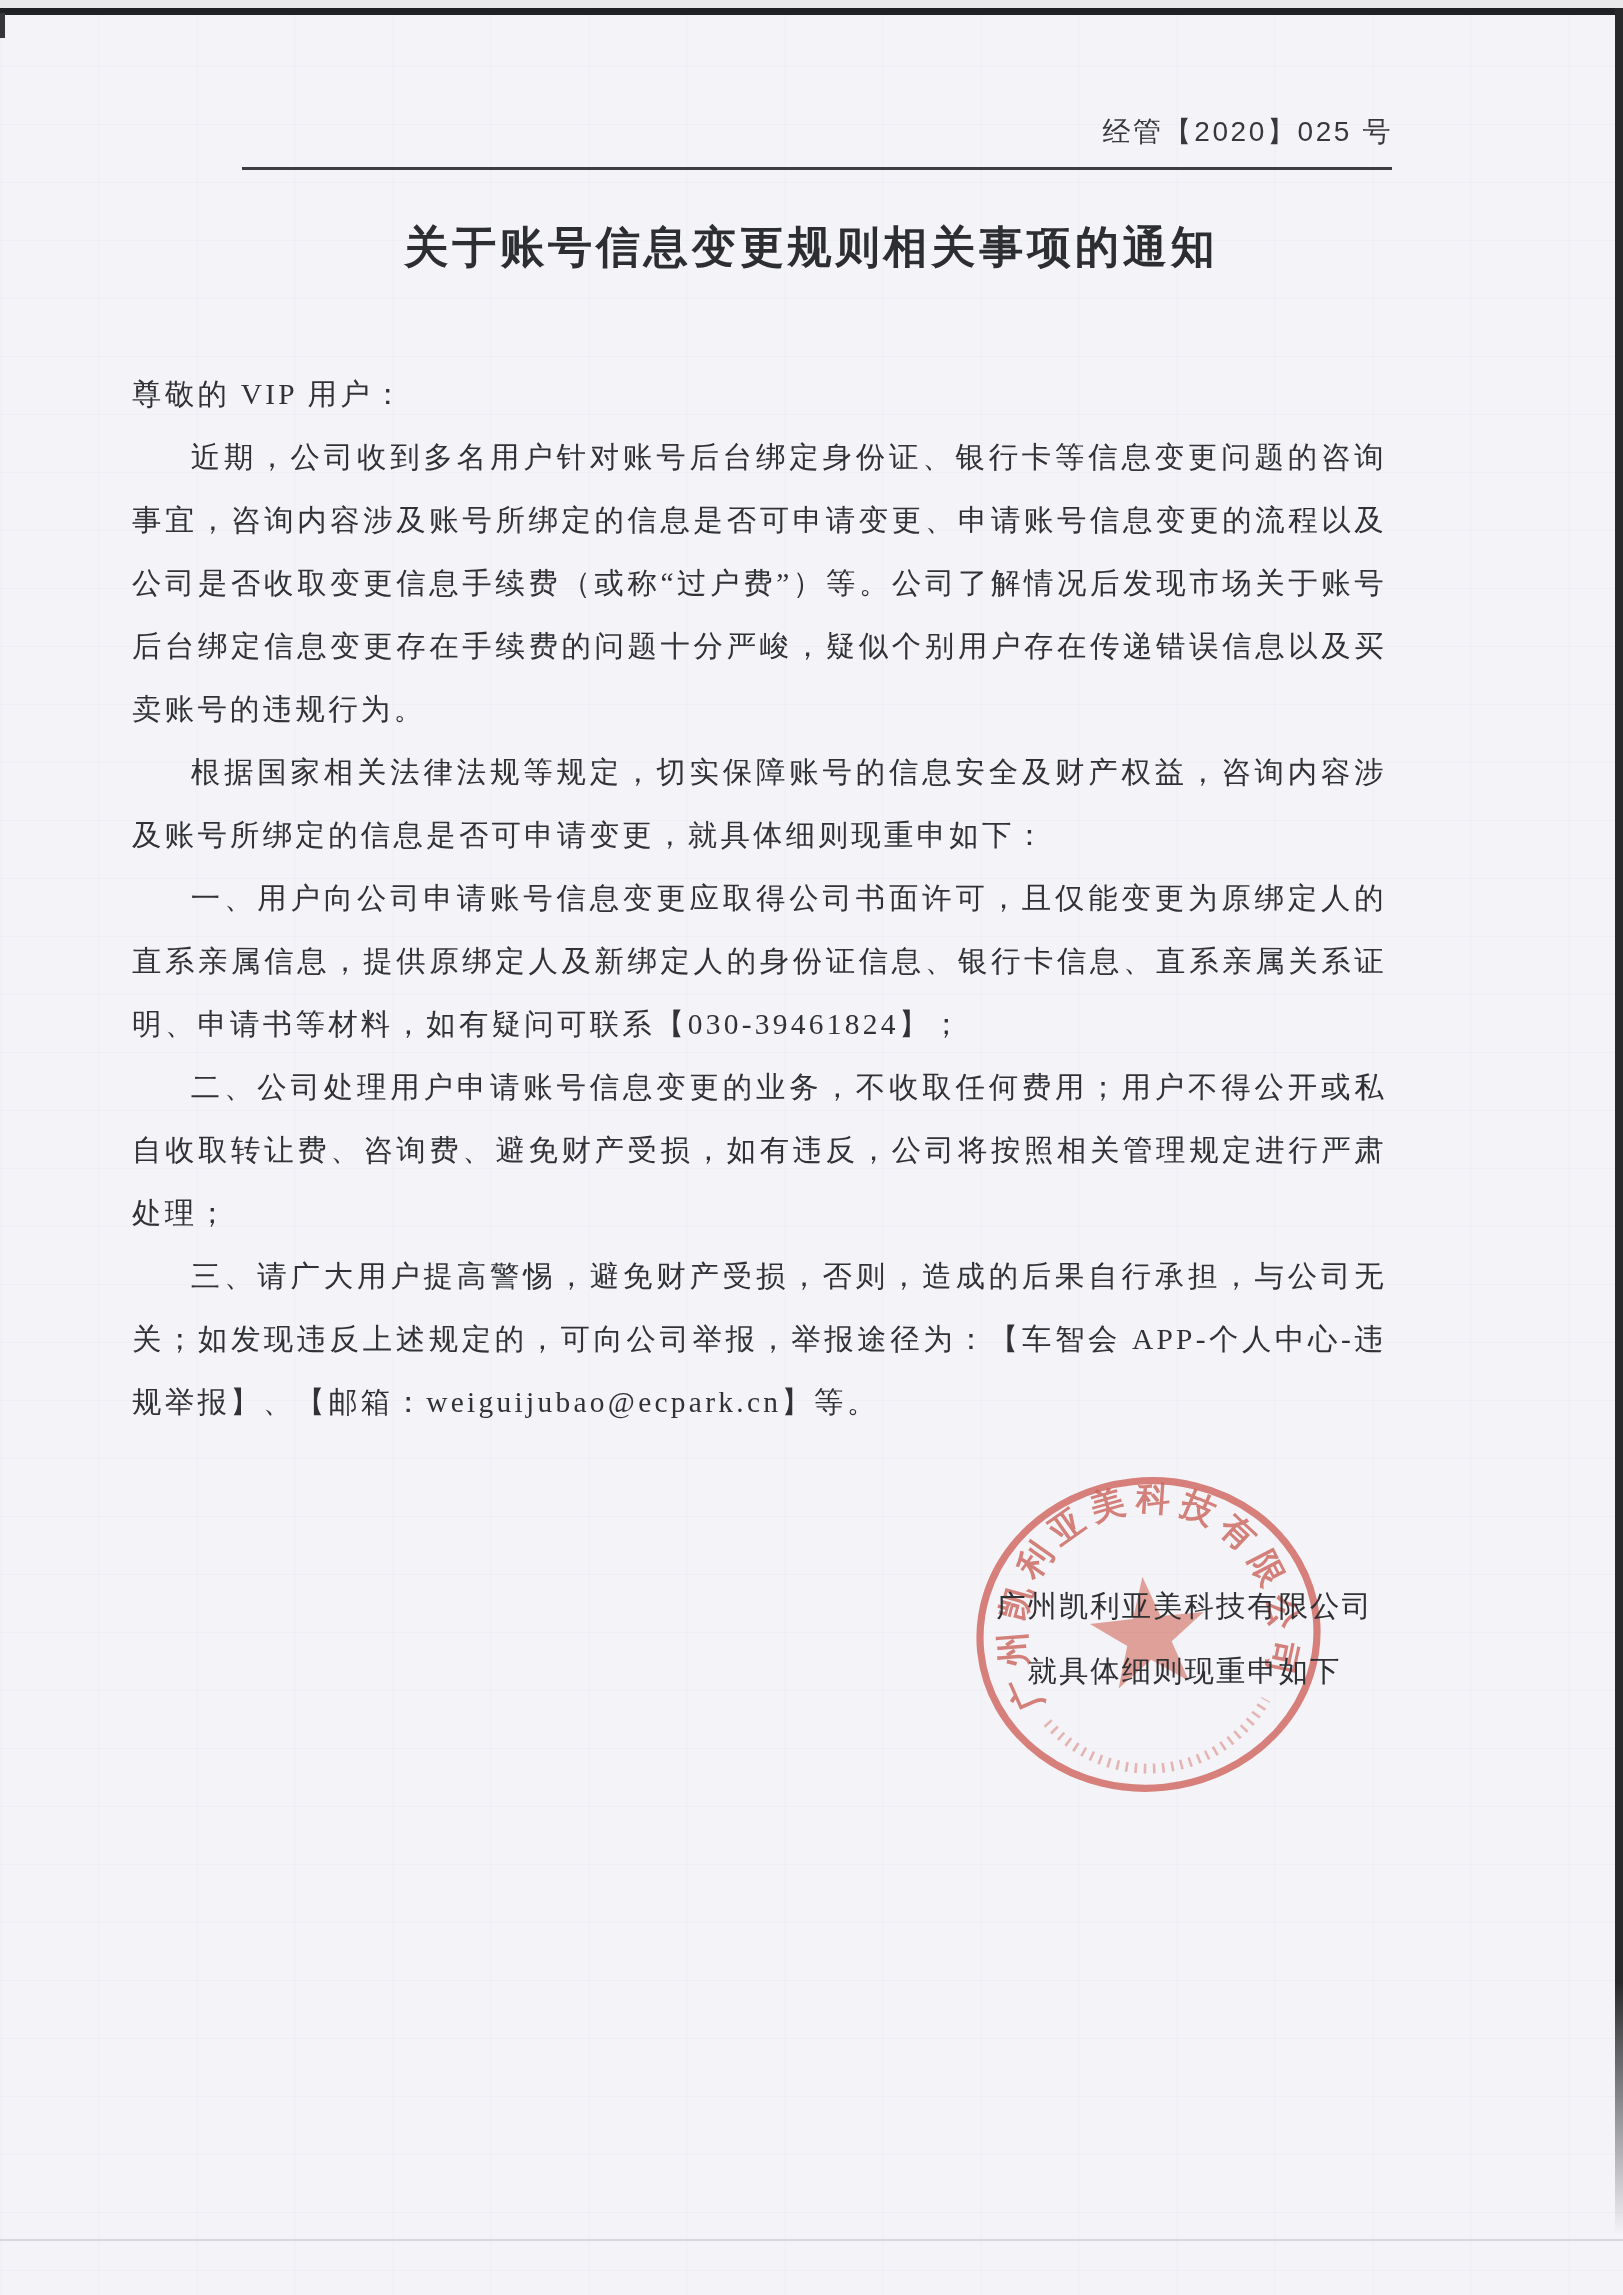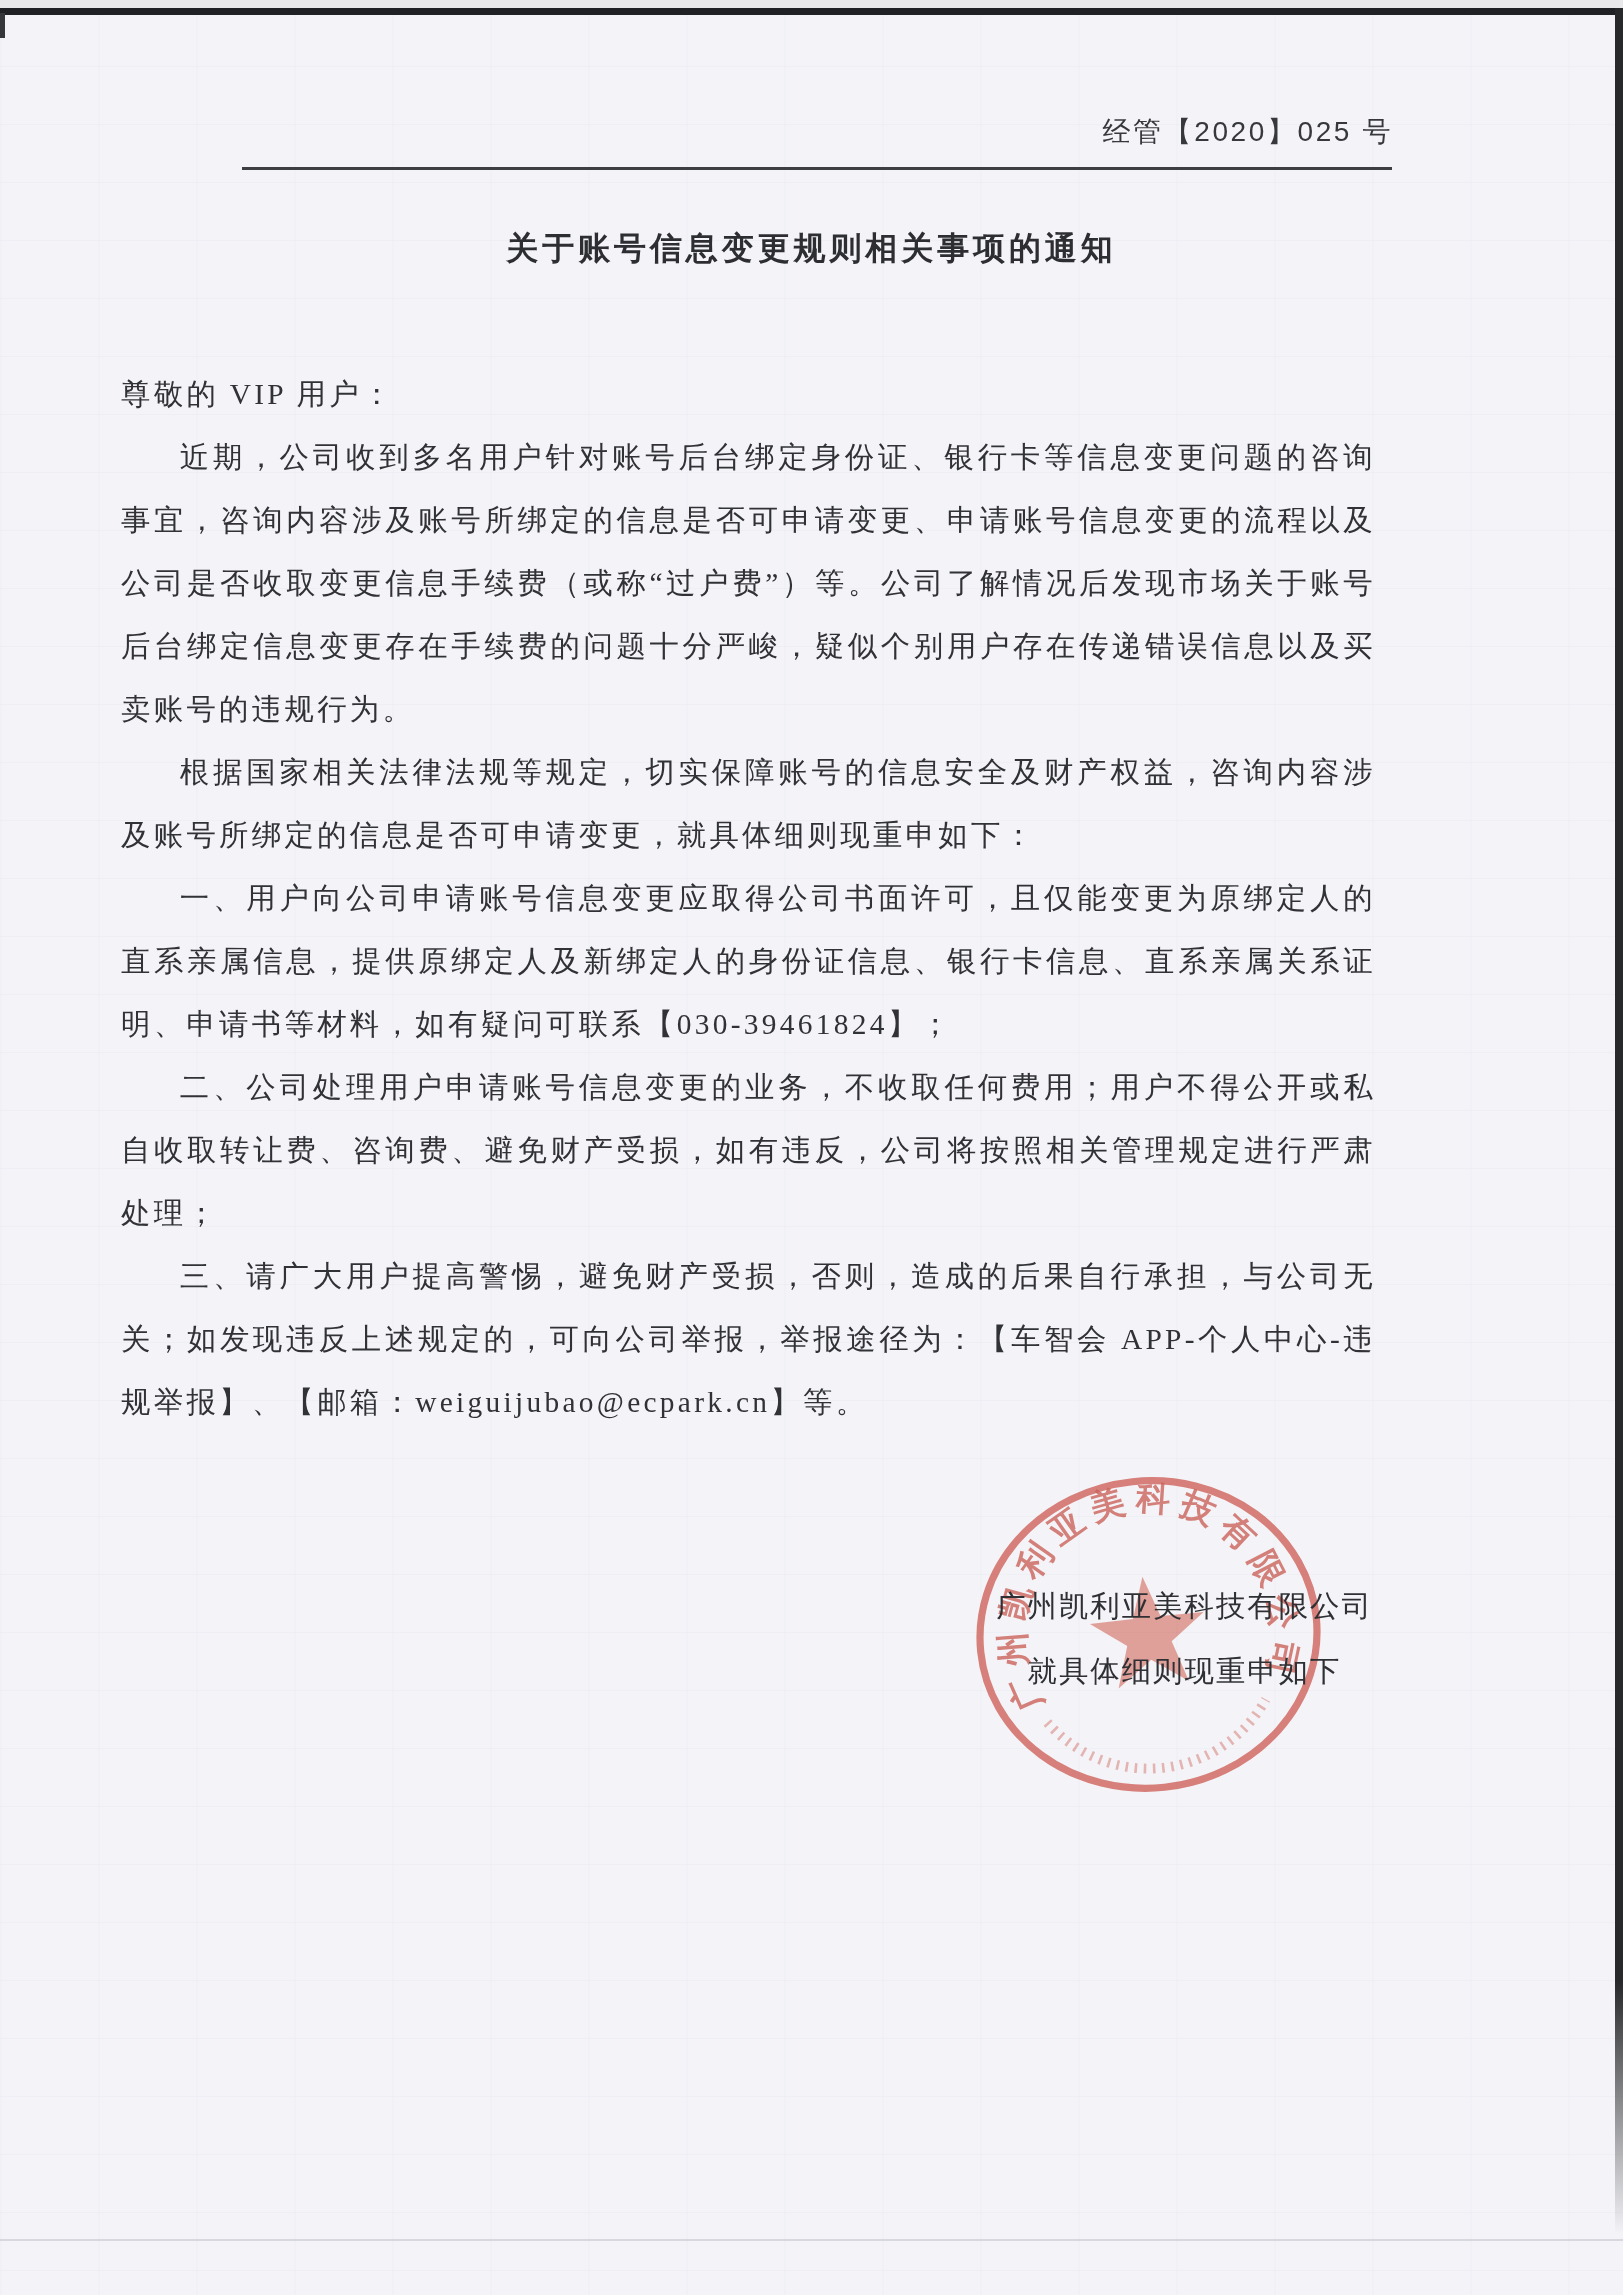--- a/index.html
+++ b/index.html
@@ -25,26 +25,26 @@
   .doc-number{
     position:absolute;top:107px;right:230px;
     font-family:"Liberation Sans","DejaVu Sans",sans-serif;
     font-size:28px;line-height:34px;letter-spacing:2.6px;color:#37383c;
     white-space:nowrap;
   }
   .rule{position:absolute;left:242px;top:159px;width:1150px;height:2.6px;background:#3d3e42;}
   
   .title{
     position:absolute;left:0;top:204px;width:1623px;margin:0;
-    text-align:center;font-size:32px;line-height:72px;font-weight:700;
+    text-align:center;font-size:44px;line-height:72px;font-weight:700;
     letter-spacing:3.9px;color:#2d2e31;white-space:nowrap;
   }
   
   .body-text{
-    position:absolute;left:121px;top:355px;width:1255px;
+    position:absolute;left:132px;top:355px;width:1255px;
     font-size:29.4px;line-height:63px;letter-spacing:3.3px;
     text-align:justify;text-justify:inter-ideograph;
   }
   .body-text p{margin:0;padding:0;}
   .salutation{text-indent:0;}
   .para{text-indent:2em;}
   
   .signature{
     position:absolute;left:988px;top:1566px;width:393px;
     text-align:center;font-size:29.4px;line-height:65px;letter-spacing:2px;

